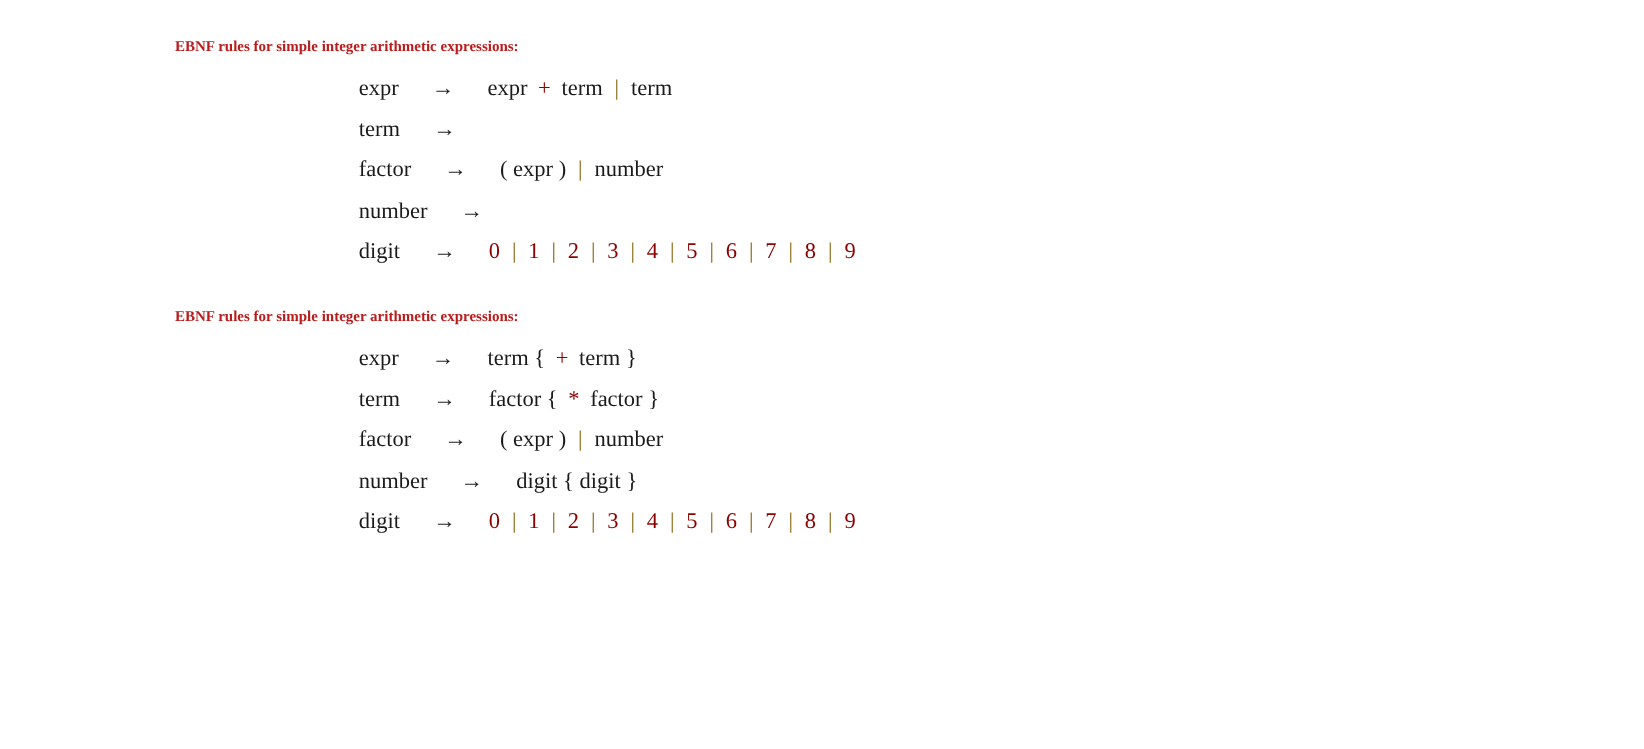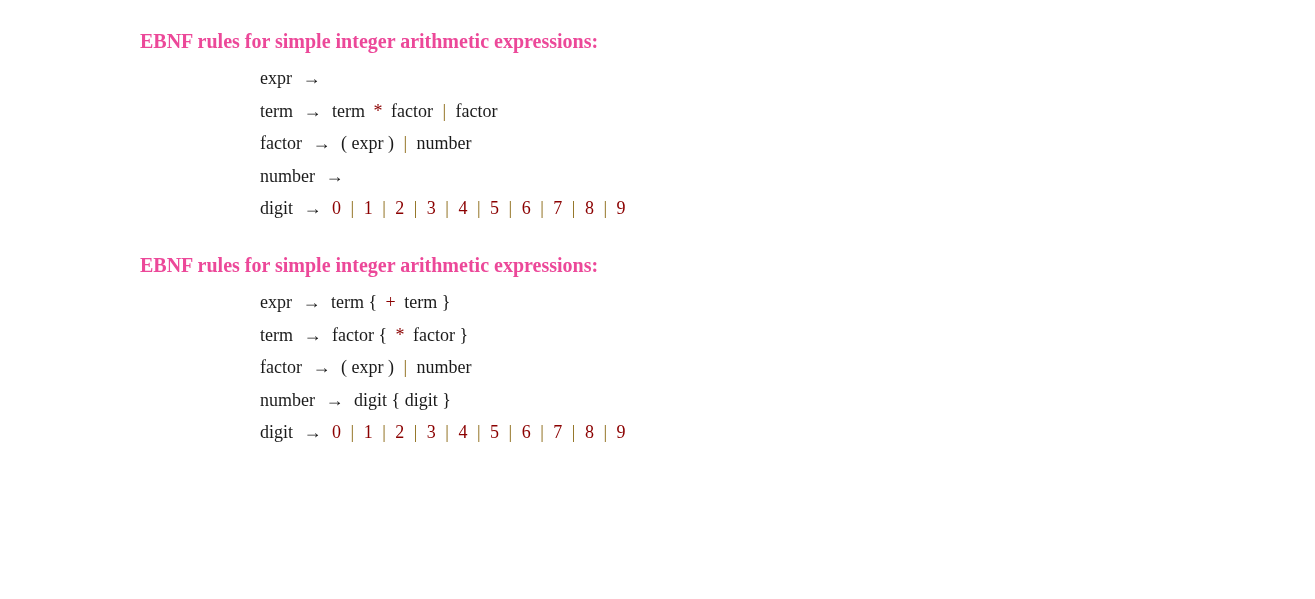--- a/index.html
+++ b/index.html
@@ -17,36 +17,37 @@
       min-height: 599px;
       padding: 30px 60px;
     }
 
     .section {
       margin-bottom: 30px;
     }
 
     .section-title {
       font-weight: bold;
-      font-size: 20px;
-      color: #ec4899;
+      font-size: 12px;
+      color: #b91c1c;
       margin-bottom: 10px;
       padding-left: 80px;
     }
 
     .rules-container {
       padding-left: 200px;
     }
 
     .rule-line {
       line-height: 1.7;
       margin-bottom: 2px;
       display: flex;
       align-items: baseline;
-      gap: 0;
+      gap: 16px;
+      margin-left: 27px;
     }
 
     .nonterminal {
       color: #1a1a1a;
       font-family: Georgia, serif;
     }
 
     .arrow {
       color: #1a1a1a;
       margin: 0 6px;
@@ -74,26 +75,26 @@
 
   <div class="section">
     <div class="section-title">
       EBNF rules for simple integer arithmetic expressions:
     </div>
     <div class="rules-container">
 
       <div class="rule-line">
         <span class="nonterminal">expr</span>
         <span class="arrow">&nbsp;→&nbsp;</span>
+        <span>expr <span class="operator">+</span> term <span class="pipe">|</span> term</span>
       </div>
 
       <div class="rule-line">
         <span class="nonterminal">term</span>
         <span class="arrow">&nbsp;→&nbsp;</span>
-        <span>term <span class="operator">*</span> factor <span class="pipe">|</span> factor</span>
       </div>
 
       <div class="rule-line">
         <span class="nonterminal">factor</span>
         <span class="arrow">&nbsp;→&nbsp;</span>
         <span>( expr ) <span class="pipe">|</span> number</span>
       </div>
 
       <div class="rule-line">
         <span class="nonterminal">number</span>

